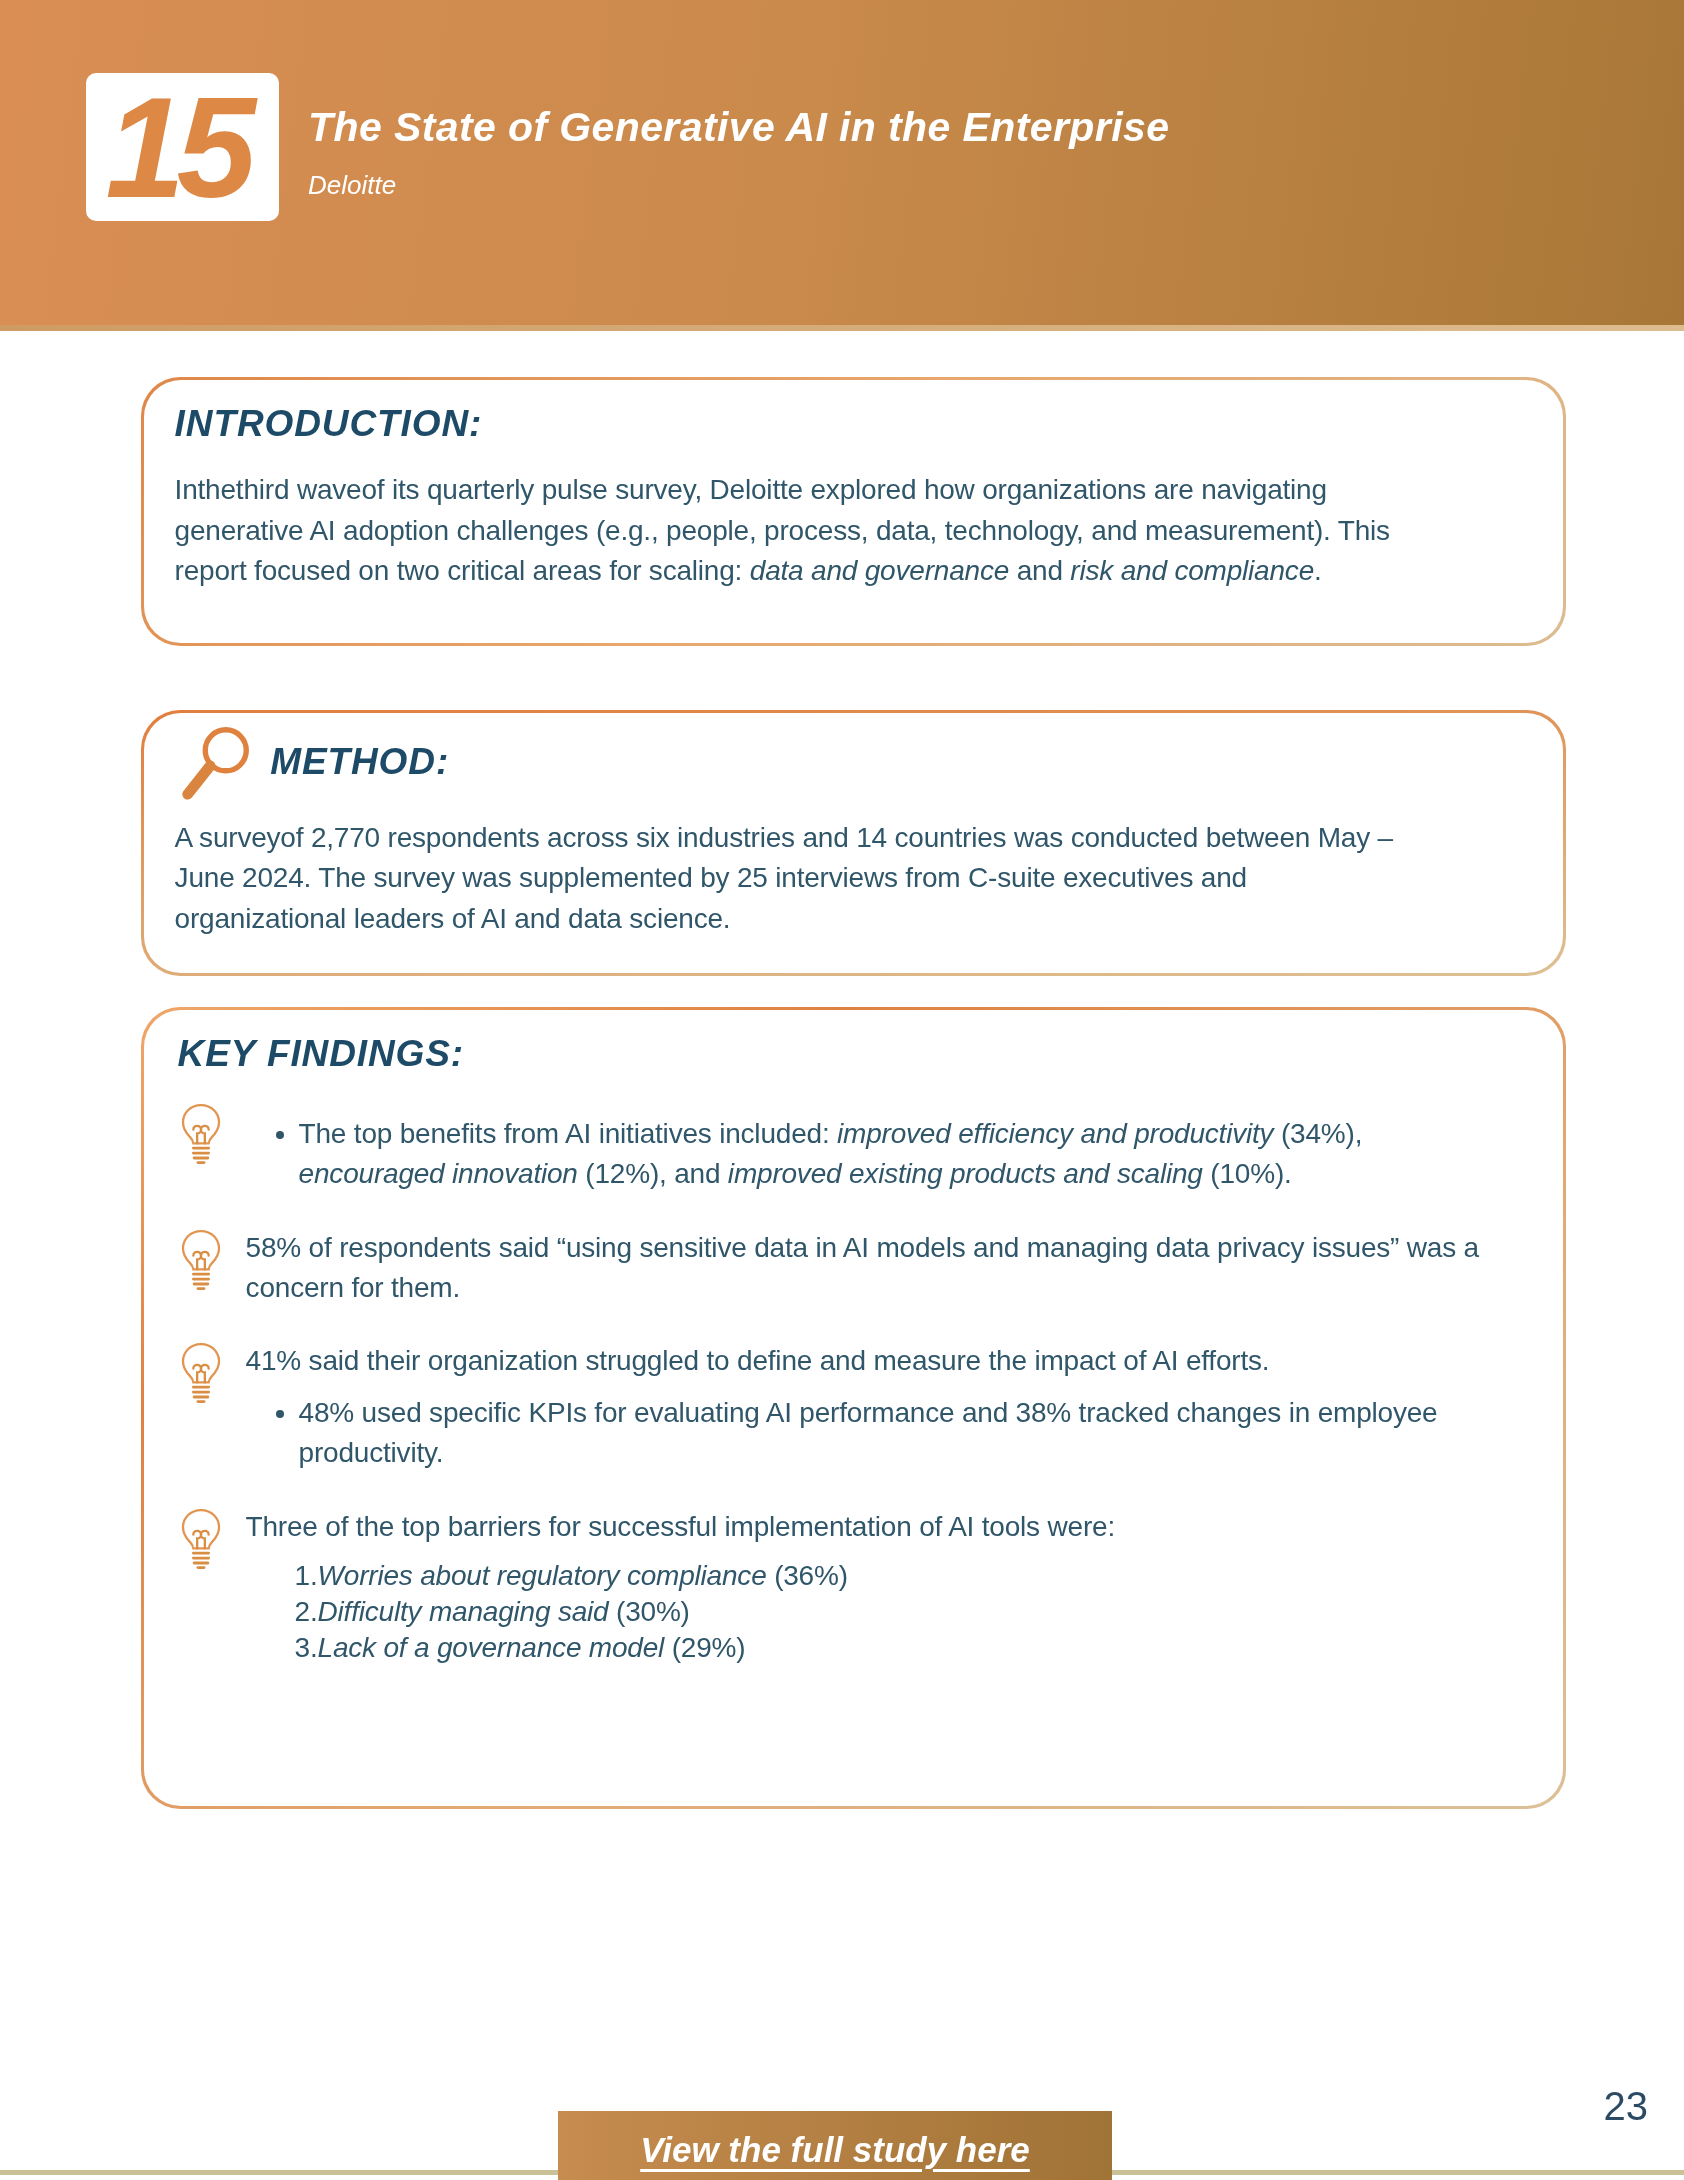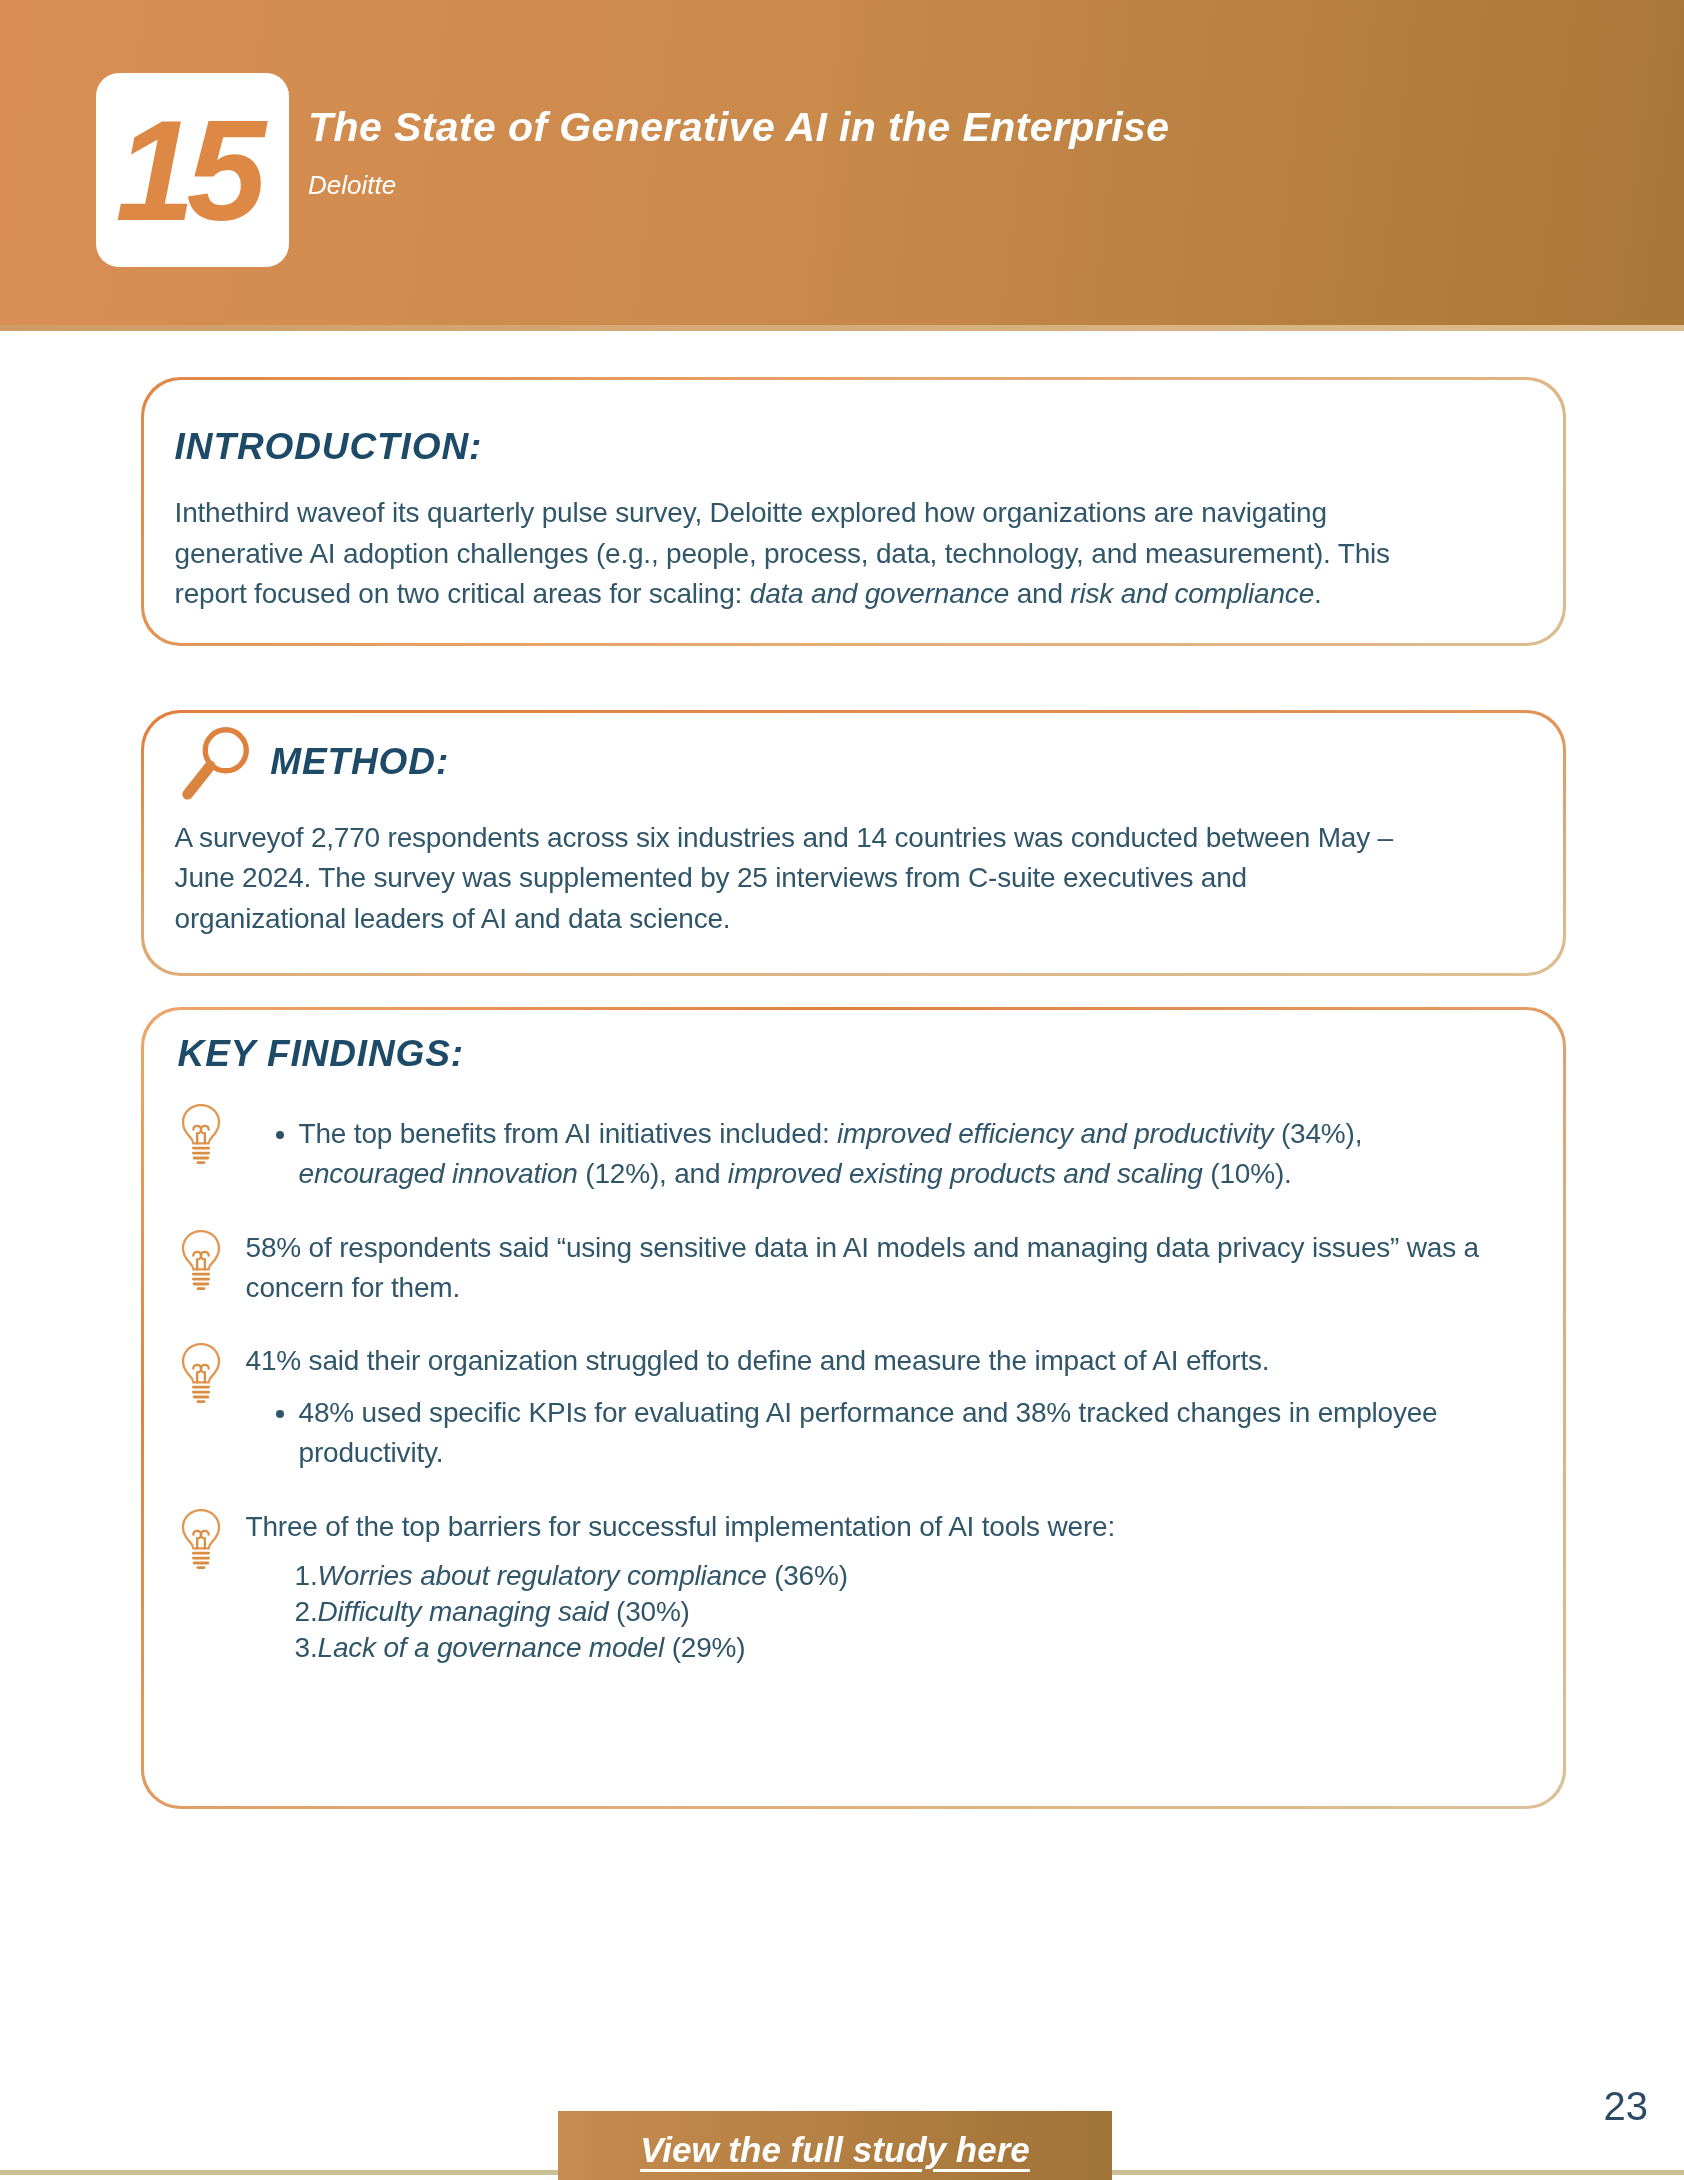--- a/index.html
+++ b/index.html
@@ -18,24 +18,24 @@
     position:absolute; left:0; top:0;
     width:1685px; height:325px;
     background:linear-gradient(97deg, #DA8E54 0%, #C98A4B 48%, #A87737 100%);
   }
   .hero-edge {
     position:absolute; left:0; top:325px;
     width:1685px; height:6px;
     background:linear-gradient(to right, #CE9C63, #DDBC8F);
   }
   .badge {
-    position:absolute; left:96px; top:73px;
-    width:193px; height:194px;
+    position:absolute; left:86px; top:73px;
+    width:193px; height:148px;
     background:#ffffff;
-    border-radius:23px;
+    border-radius:10px;
     display:flex; align-items:center; justify-content:center;
     overflow:hidden;
   }
   .badge-num {
     font-size:143px; font-weight:bold; font-style:italic;
     color:#DE8845; letter-spacing:-8.5px;
     padding-right:12px; line-height:1;
   }
   .titles { position:absolute; left:308px; top:104px; color:#ffffff; }
   .titles h1 {
@@ -64,21 +64,21 @@
   h2 {
     margin:0; color:#1D4A66;
     font-size:37px; font-weight:bold; font-style:italic;
     letter-spacing:0.9px;
   }
   .body {
     margin:0; color:#30566A;
     font-size:28px; line-height:1.44; letter-spacing:-0.2px;
   }
 
-  .intro-card .card-inner { padding:46px 43px 0 31px; }
+  .intro-card .card-inner { padding:23px 43px 0 31px; }
   .intro-card h2 { margin-bottom:25.6px; }
   .intro-card .body { max-width:1261px; }
 
   .method-card .card-inner { padding:8px 43px 0 31px; }
   .method-head { display:flex; align-items:center; gap:13.6px; margin-bottom:15.3px; }
   .method-head svg { width:82px; height:82px; flex:0 0 auto; }
   .method-card .body { max-width:1244px; }
 
   .findings-card .card-inner { padding:23px 43px 0 34px; }
   .findings-card h2 { margin-bottom:27px; }

